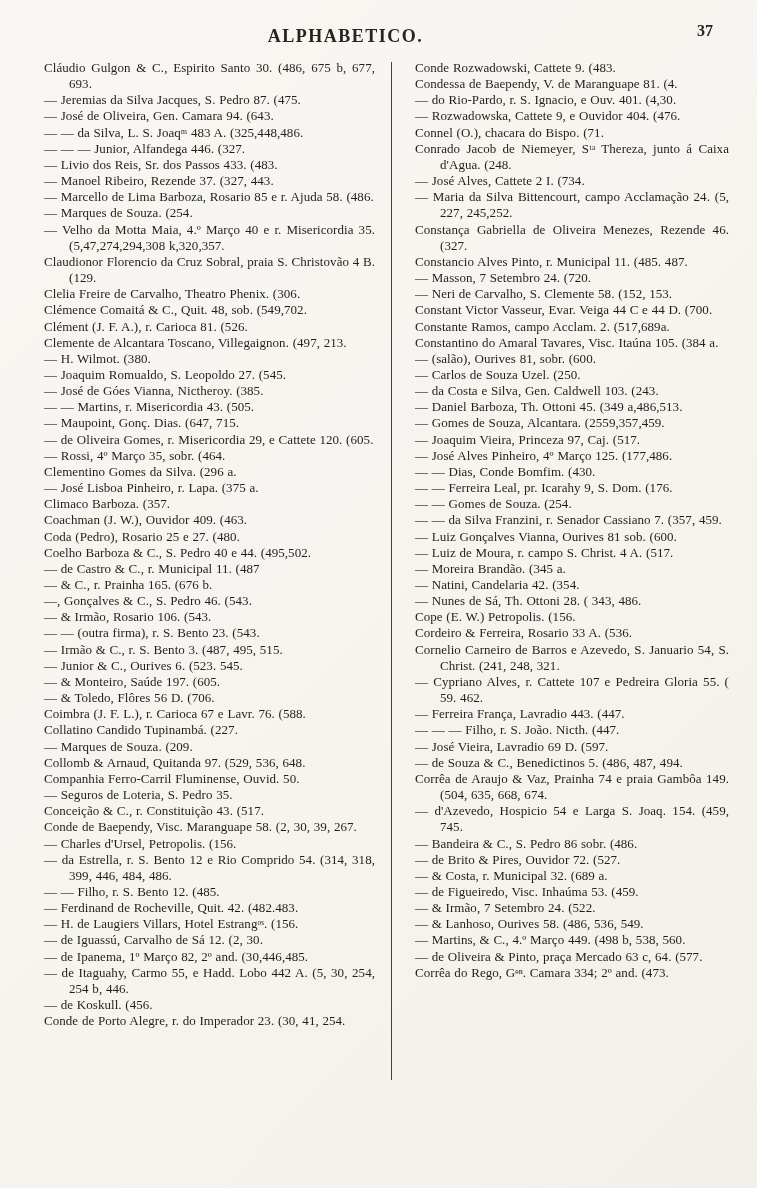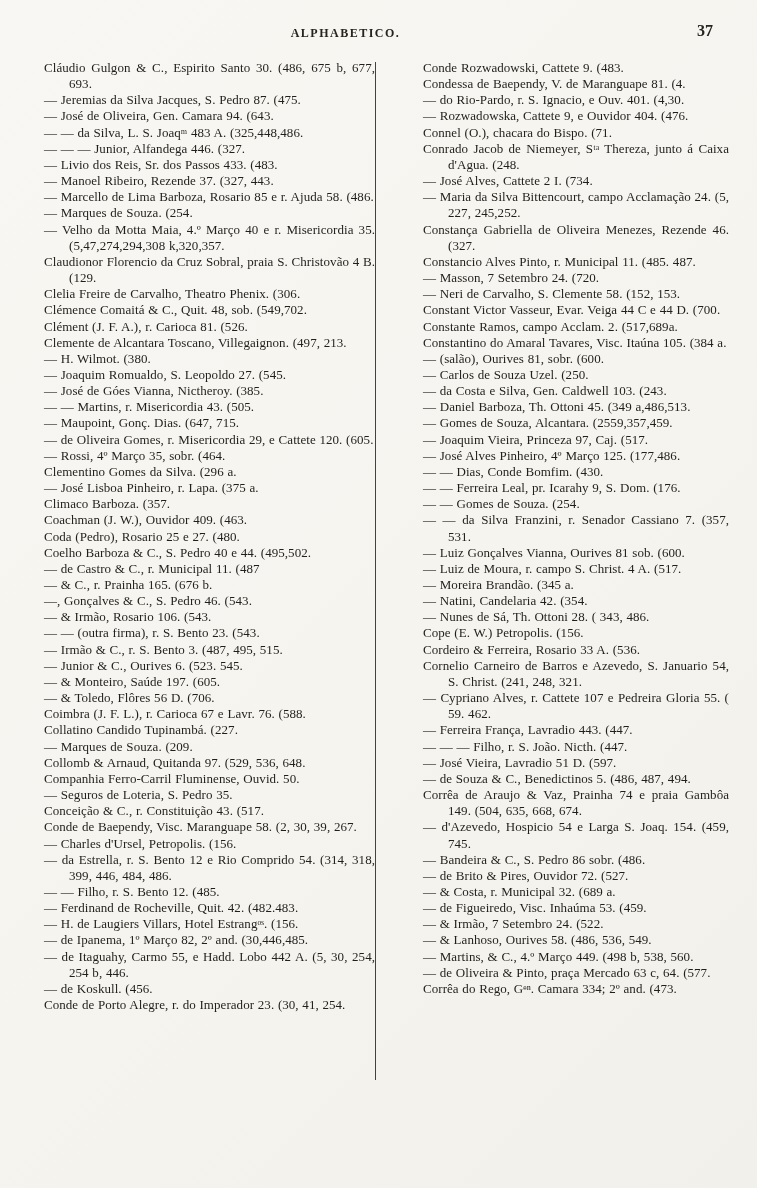--- a/index.html
+++ b/index.html
@@ -24,57 +24,57 @@
     left: 44px;
     right: 30px;
     height: 22px;
   }
   .running-title {
     position: absolute;
     left: 0;
     right: 80px;
     text-align: center;
     font-weight: bold;
-    font-size: 12px;
+    font-size: 18px;
     letter-spacing: 1.5px;
     color: #272420;
   }
   .page-number {
     position: absolute;
     right: 14px;
     top: -4px;
     font-weight: bold;
     font-size: 16px;
     color: #272420;
   }
   .columns {
     position: absolute;
     top: 60px;
     left: 44px;
     right: 28px;
     bottom: 40px;
     display: flex;
+    gap: 16px;
   }
   .col {
     box-sizing: border-box;
   }
   .col-left {
     width: 331px;
     flex: 0 0 331px;
   }
   .col-divider {
     flex: 0 0 1px;
     width: 1px;
     background: #46423a;
     margin: 2px 0 68px 0;
   }
   .col-right {
     flex: 1 1 auto;
     padding-left: 7px;
-    margin-left: 40px;
   }
   .entry {
     font-size: 13px;
     line-height: 16.15px;
     padding-left: 25px;
     text-indent: -25px;
     text-align: justify;
     letter-spacing: 0.05px;
     word-spacing: 0.4px;
   }
@@ -134,20 +134,21 @@
         <div class="entry">Collomb &amp; Arnaud, Quitanda 97. (529, 536, 648.</div>
         <div class="entry">Companhia Ferro-Carril Fluminense, Ouvid. 50.</div>
         <div class="entry">— Seguros de Loteria, S. Pedro 35.</div>
         <div class="entry">Conceição &amp; C., r. Constituição 43. (517.</div>
         <div class="entry">Conde de Baependy, Visc. Maranguape 58. (2, 30, 39, 267.</div>
         <div class="entry">— Charles d'Ursel, Petropolis. (156.</div>
         <div class="entry">— da Estrella, r. S. Bento 12 e Rio Comprido 54. (314, 318, 399, 446, 484, 486.</div>
         <div class="entry">— — Filho, r. S. Bento 12. (485.</div>
         <div class="entry">— Ferdinand de Rocheville, Quit. 42. (482.483.</div>
         <div class="entry">— H. de Laugiers Villars, Hotel Estrangᵒˢ. (156.</div>
+        <div class="entry">— de Iguassú, Carvalho de Sá 12. (2, 30.</div>
         <div class="entry">— de Ipanema, 1º Março 82, 2º and. (30,446,485.</div>
         <div class="entry">— de Itaguahy, Carmo 55, e Hadd. Lobo 442 A. (5, 30, 254, 254 b, 446.</div>
         <div class="entry">— de Koskull. (456.</div>
         <div class="entry">Conde de Porto Alegre, r. do Imperador 23. (30, 41, 254.</div>
       </div>
     <div class="col-divider"></div>
     <div class="col col-right">
         <div class="entry">Conde Rozwadowski, Cattete 9. (483.</div>
         <div class="entry">Condessa de Baependy, V. de Maranguape 81. (4.</div>
         <div class="entry">— do Rio-Pardo, r. S. Ignacio, e Ouv. 401. (4,30.</div>
@@ -166,33 +167,33 @@
         <div class="entry">— (salão), Ourives 81, sobr. (600.</div>
         <div class="entry">— Carlos de Souza Uzel. (250.</div>
         <div class="entry">— da Costa e Silva, Gen. Caldwell 103. (243.</div>
         <div class="entry">— Daniel Barboza, Th. Ottoni 45. (349 a,486,513.</div>
         <div class="entry">— Gomes de Souza, Alcantara. (2559,357,459.</div>
         <div class="entry">— Joaquim Vieira, Princeza 97, Caj. (517.</div>
         <div class="entry">— José Alves Pinheiro, 4º Março 125. (177,486.</div>
         <div class="entry">— — Dias, Conde Bomfim. (430.</div>
         <div class="entry">— — Ferreira Leal, pr. Icarahy 9, S. Dom. (176.</div>
         <div class="entry">— — Gomes de Souza. (254.</div>
-        <div class="entry">— — da Silva Franzini, r. Senador Cassiano 7. (357, 531.</div>
+        <div class="entry">— — da Silva Franzini, r. Senador Cassiano 7. (357, 459.</div>
         <div class="entry">— Luiz Gonçalves Vianna, Ourives 81 sob. (600.</div>
         <div class="entry">— Luiz de Moura, r. campo S. Christ. 4 A. (517.</div>
         <div class="entry">— Moreira Brandão. (345 a.</div>
         <div class="entry">— Natini, Candelaria 42. (354.</div>
         <div class="entry">— Nunes de Sá, Th. Ottoni 28. ( 343, 486.</div>
         <div class="entry">Cope (E. W.) Petropolis. (156.</div>
         <div class="entry">Cordeiro &amp; Ferreira, Rosario 33 A. (536.</div>
         <div class="entry">Cornelio Carneiro de Barros e Azevedo, S. Januario 54, S. Christ. (241, 248, 321.</div>
         <div class="entry">— Cypriano Alves, r. Cattete 107 e Pedreira Gloria 55. ( 59. 462.</div>
         <div class="entry">— Ferreira França, Lavradio 443. (447.</div>
         <div class="entry">— — — Filho, r. S. João. Nicth. (447.</div>
-        <div class="entry">— José Vieira, Lavradio 51 D. (597.</div>
+        <div class="entry">— José Vieira, Lavradio 69 D. (597.</div>
         <div class="entry">— de Souza &amp; C., Benedictinos 5. (486, 487, 494.</div>
         <div class="entry">Corrêa de Araujo &amp; Vaz, Prainha 74 e praia Gambôa 149. (504, 635, 668, 674.</div>
         <div class="entry">— d'Azevedo, Hospicio 54 e Larga S. Joaq. 154. (459, 745.</div>
         <div class="entry">— Bandeira &amp; C., S. Pedro 86 sobr. (486.</div>
         <div class="entry">— de Brito &amp; Pires, Ouvidor 72. (527.</div>
         <div class="entry">— &amp; Costa, r. Municipal 32. (689 a.</div>
         <div class="entry">— de Figueiredo, Visc. Inhaúma 53. (459.</div>
         <div class="entry">— &amp; Irmão, 7 Setembro 24. (522.</div>
         <div class="entry">— &amp; Lanhoso, Ourives 58. (486, 536, 549.</div>
         <div class="entry">— Martins, &amp; C., 4.º Março 449. (498 b, 538, 560.</div>

